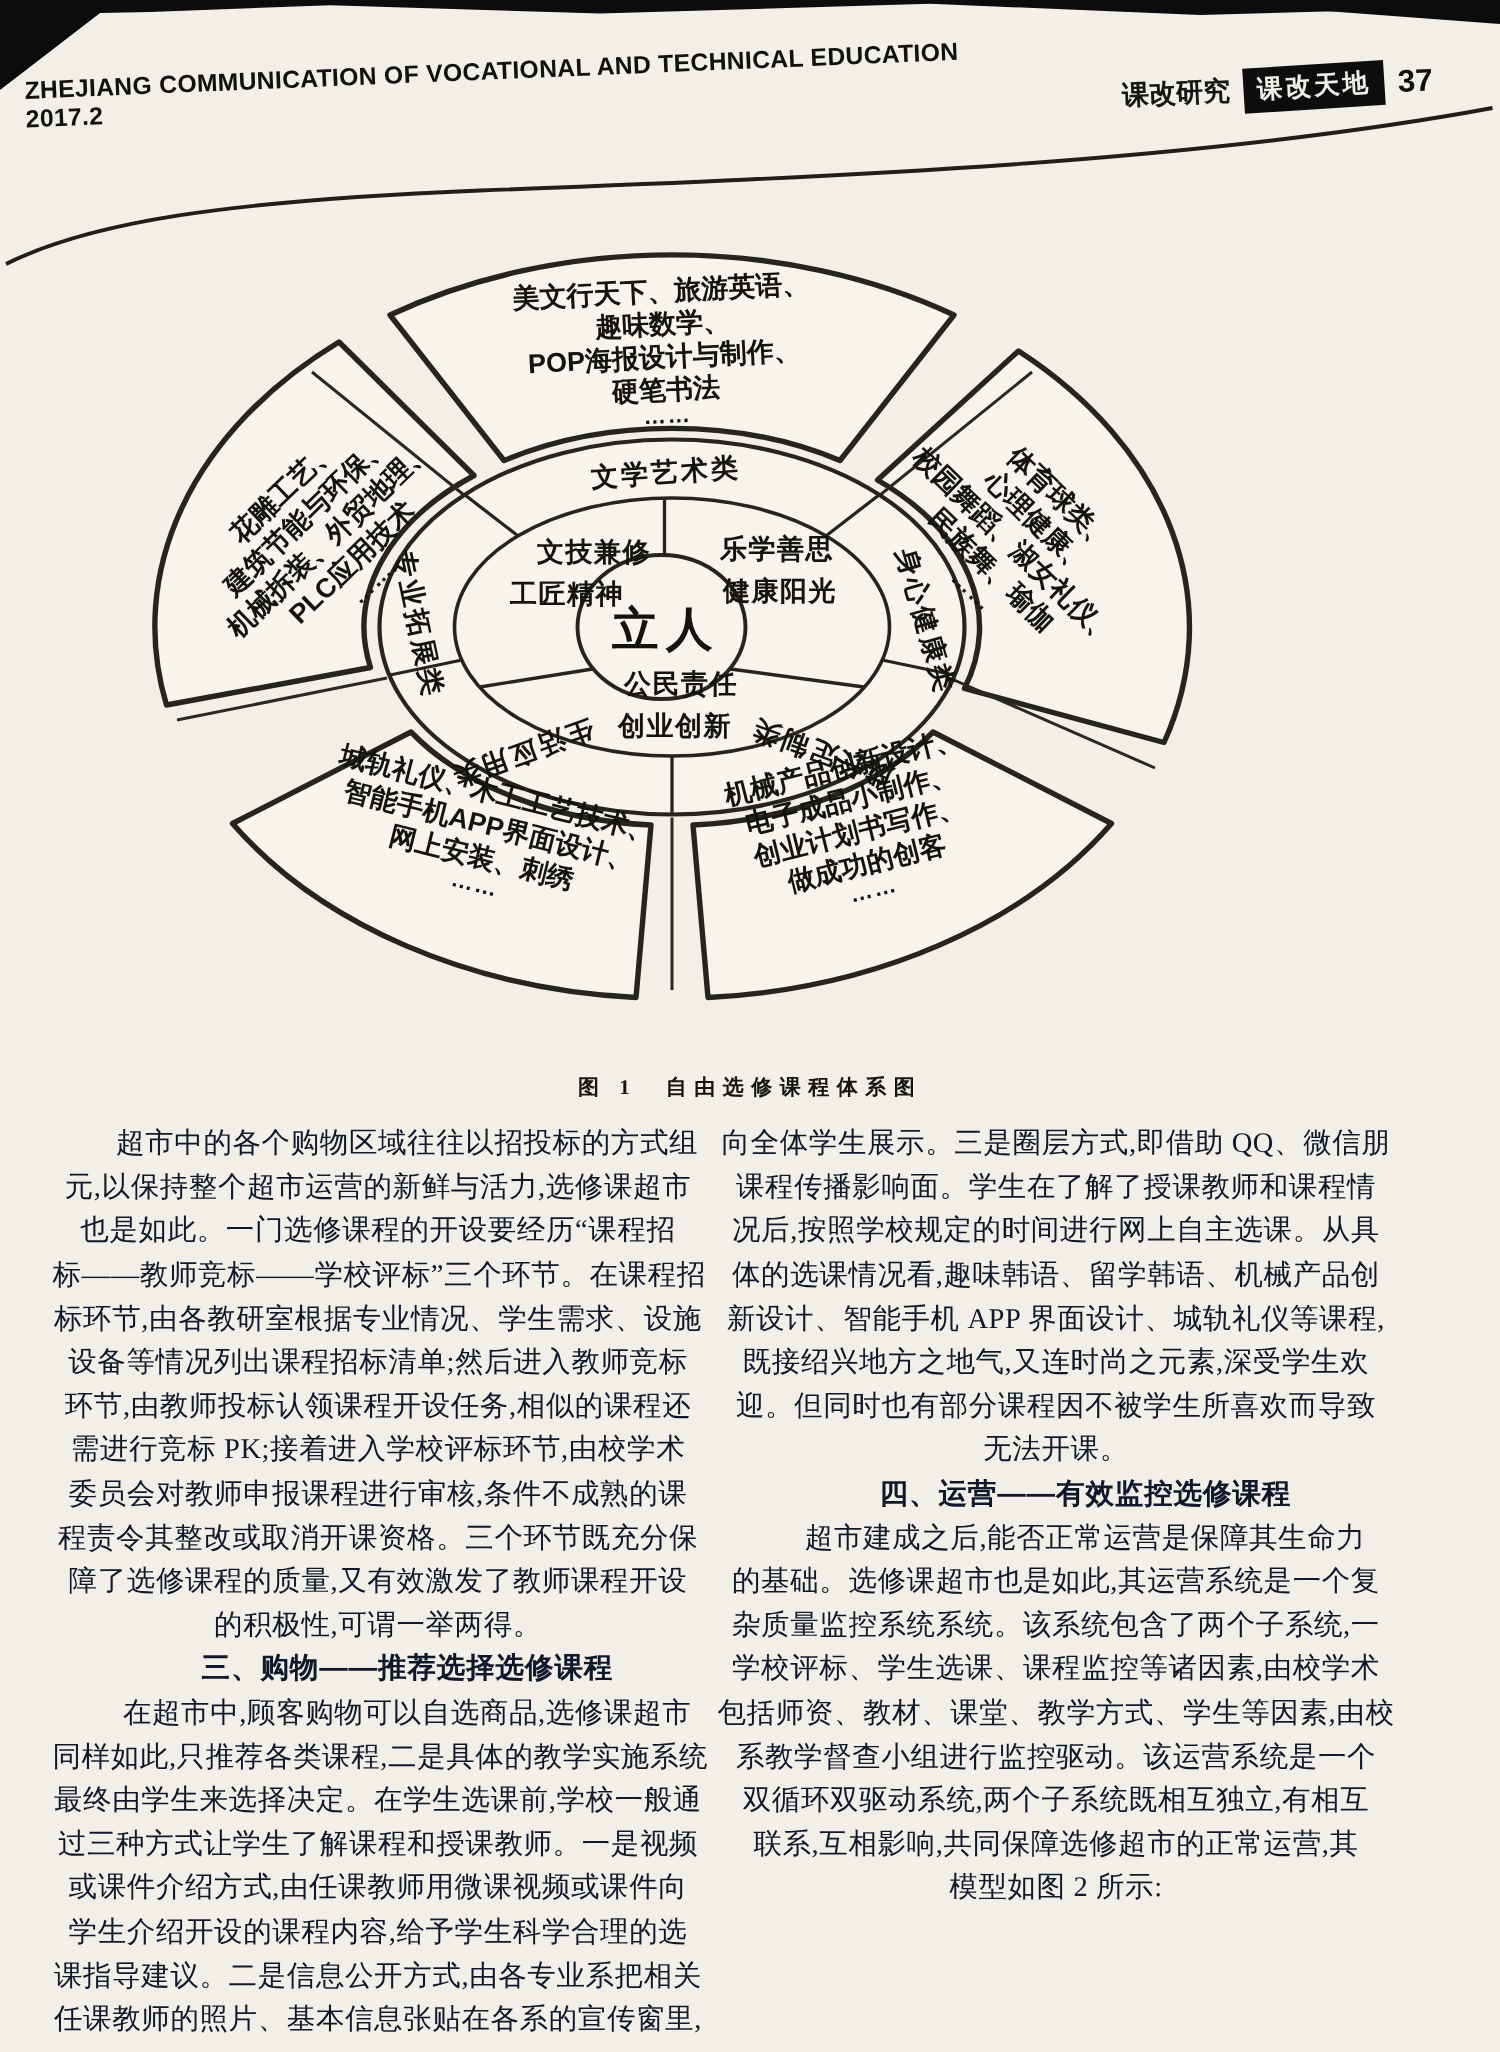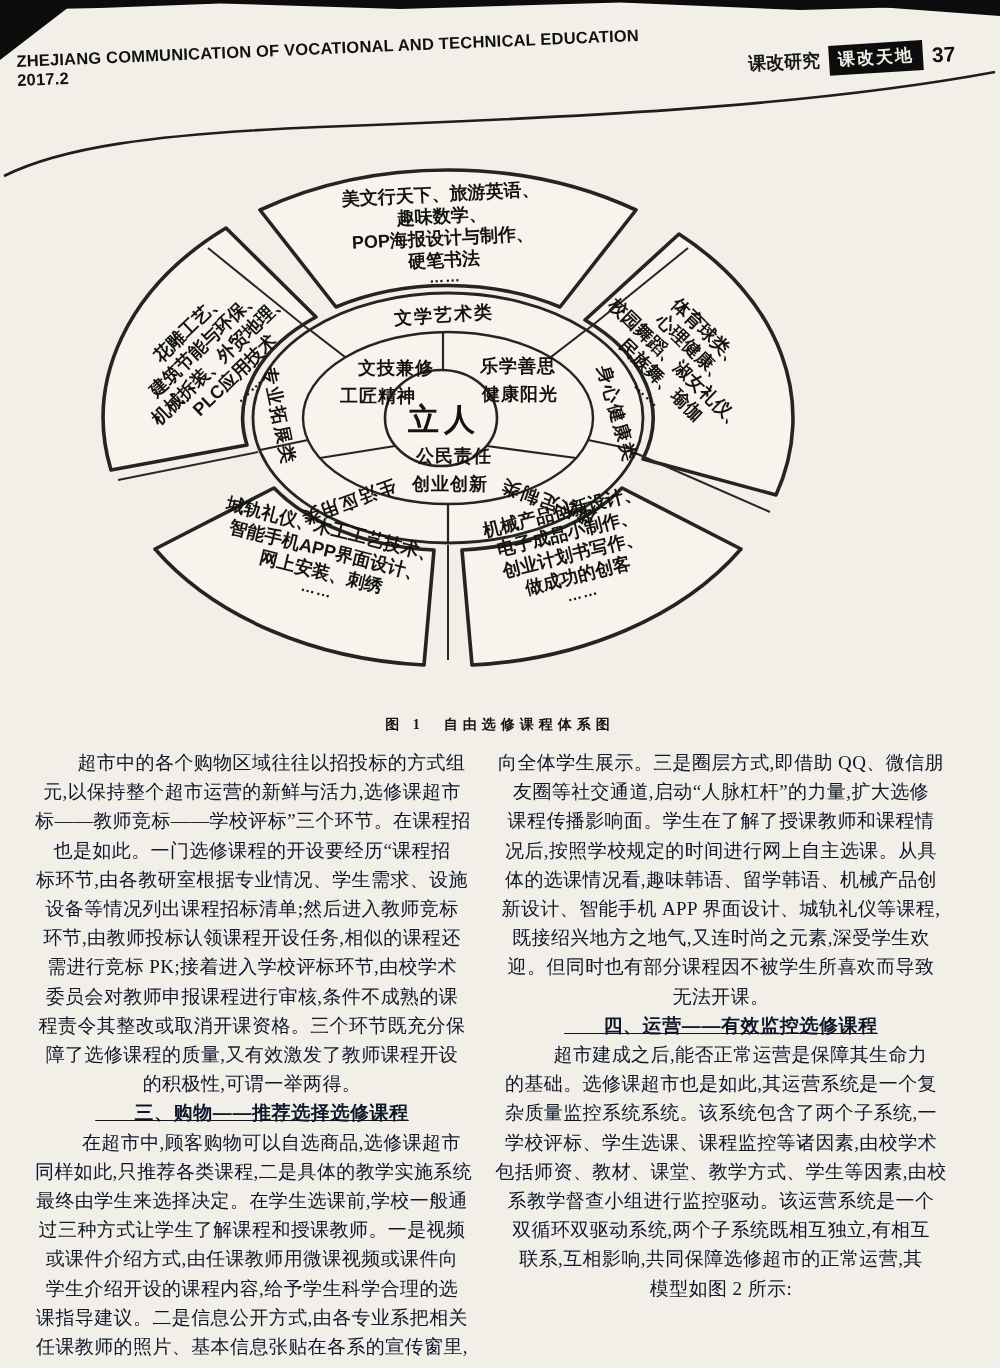--- a/index.html
+++ b/index.html
@@ -28,22 +28,22 @@
   .deco{position:absolute;left:0;top:0;}
 
   
   .caption{position:absolute;left:0;top:668px;width:1000px;text-align:center;
     font-weight:700;font-size:14px;letter-spacing:5px;color:#151412;margin-top:48px;}
 
   
   .col{position:absolute;top:748px;font-size:19px;line-height:29.2px;letter-spacing:.4px;
     color:#0f172a;white-space:nowrap;text-align:center;}
   .col-left{left:35px;width:434px;}
-  .col-right{left:490px;width:462px;}
-  .col .h{font-family:"Liberation Sans",sans-serif;font-weight:700;letter-spacing:.6px;text-decoration:underline;}
+  .col-right{left:473px;width:462px;}
+  .col .h{font-family:"Liberation Sans",sans-serif;font-weight:700;letter-spacing:.6px;}
 
   
   svg text{font-family:"Liberation Sans",sans-serif;fill:#14130f;}
   .petal-line{font-size:18px;font-weight:700;}
   .ring-label{font-size:18px;font-weight:700;letter-spacing:2px;}
   .inner-label{font-size:18px;font-weight:700;letter-spacing:1px;}
   .center-label{font-size:31px;font-weight:700;letter-spacing:5px;}
   .dots{font-size:15px;font-weight:700;letter-spacing:1px;}
 </style>
 </head>
@@ -153,22 +153,22 @@
     <text class="inner-label" x="352" y="330" text-anchor="middle">创业创新</text>
 
     <text class="center-label" x="346" y="270" text-anchor="middle">立人</text>
   </svg>
 
   <div class="caption">图 1　自由选修课程体系图</div>
 
   <div class="col col-left">
     <div>　　超市中的各个购物区域往往以招投标的方式组</div>
     <div>元,以保持整个超市运营的新鲜与活力,选修课超市</div>
+    <div>也是如此。一门选修课程的开设要经历“课程招</div>
     <div>标——教师竞标——学校评标”三个环节。在课程招</div>
-    <div>也是如此。一门选修课程的开设要经历“课程招</div>
     <div>标环节,由各教研室根据专业情况、学生需求、设施</div>
     <div>设备等情况列出课程招标清单;然后进入教师竞标</div>
     <div>环节,由教师投标认领课程开设任务,相似的课程还</div>
     <div>需进行竞标 PK;接着进入学校评标环节,由校学术</div>
     <div>委员会对教师申报课程进行审核,条件不成熟的课</div>
     <div>程责令其整改或取消开课资格。三个环节既充分保</div>
     <div>障了选修课程的质量,又有效激发了教师课程开设</div>
     <div>的积极性,可谓一举两得。</div>
     <div class="h">　　三、购物——推荐选择选修课程</div>
     <div>　　在超市中,顾客购物可以自选商品,选修课超市</div>
@@ -176,21 +176,20 @@
     <div>最终由学生来选择决定。在学生选课前,学校一般通</div>
     <div>过三种方式让学生了解课程和授课教师。一是视频</div>
     <div>或课件介绍方式,由任课教师用微课视频或课件向</div>
     <div>学生介绍开设的课程内容,给予学生科学合理的选</div>
     <div>课指导建议。二是信息公开方式,由各专业系把相关</div>
     <div>任课教师的照片、基本信息张贴在各系的宣传窗里,</div>
   </div>
 
   <div class="col col-right">
     <div>向全体学生展示。三是圈层方式,即借助 QQ、微信朋</div>
-    <div>友圈等社交通道,启动“人脉杠杆”的力量,扩大选修</div>
     <div>课程传播影响面。学生在了解了授课教师和课程情</div>
     <div>况后,按照学校规定的时间进行网上自主选课。从具</div>
     <div>体的选课情况看,趣味韩语、留学韩语、机械产品创</div>
     <div>新设计、智能手机 APP 界面设计、城轨礼仪等课程,</div>
     <div>既接绍兴地方之地气,又连时尚之元素,深受学生欢</div>
     <div>迎。但同时也有部分课程因不被学生所喜欢而导致</div>
     <div>无法开课。</div>
     <div class="h">　　四、运营——有效监控选修课程</div>
     <div>　　超市建成之后,能否正常运营是保障其生命力</div>
     <div>的基础。选修课超市也是如此,其运营系统是一个复</div>

